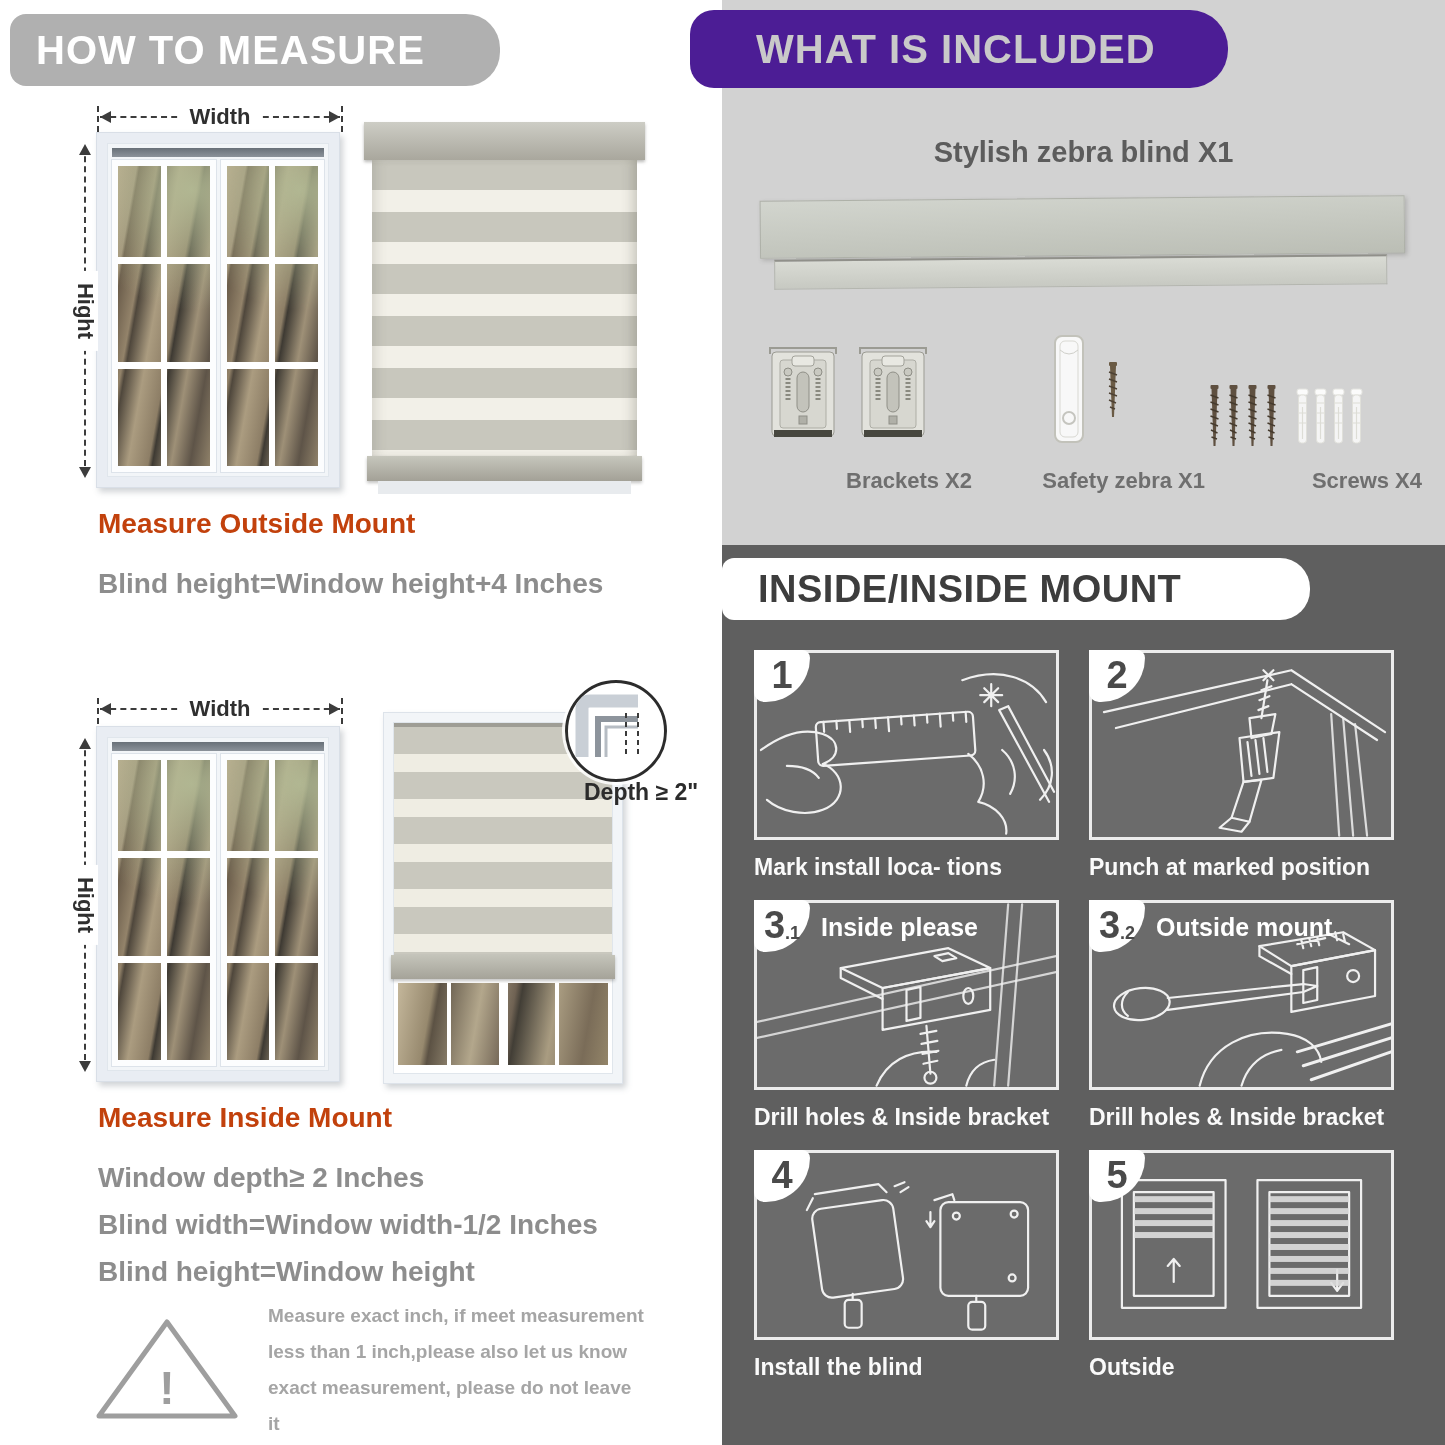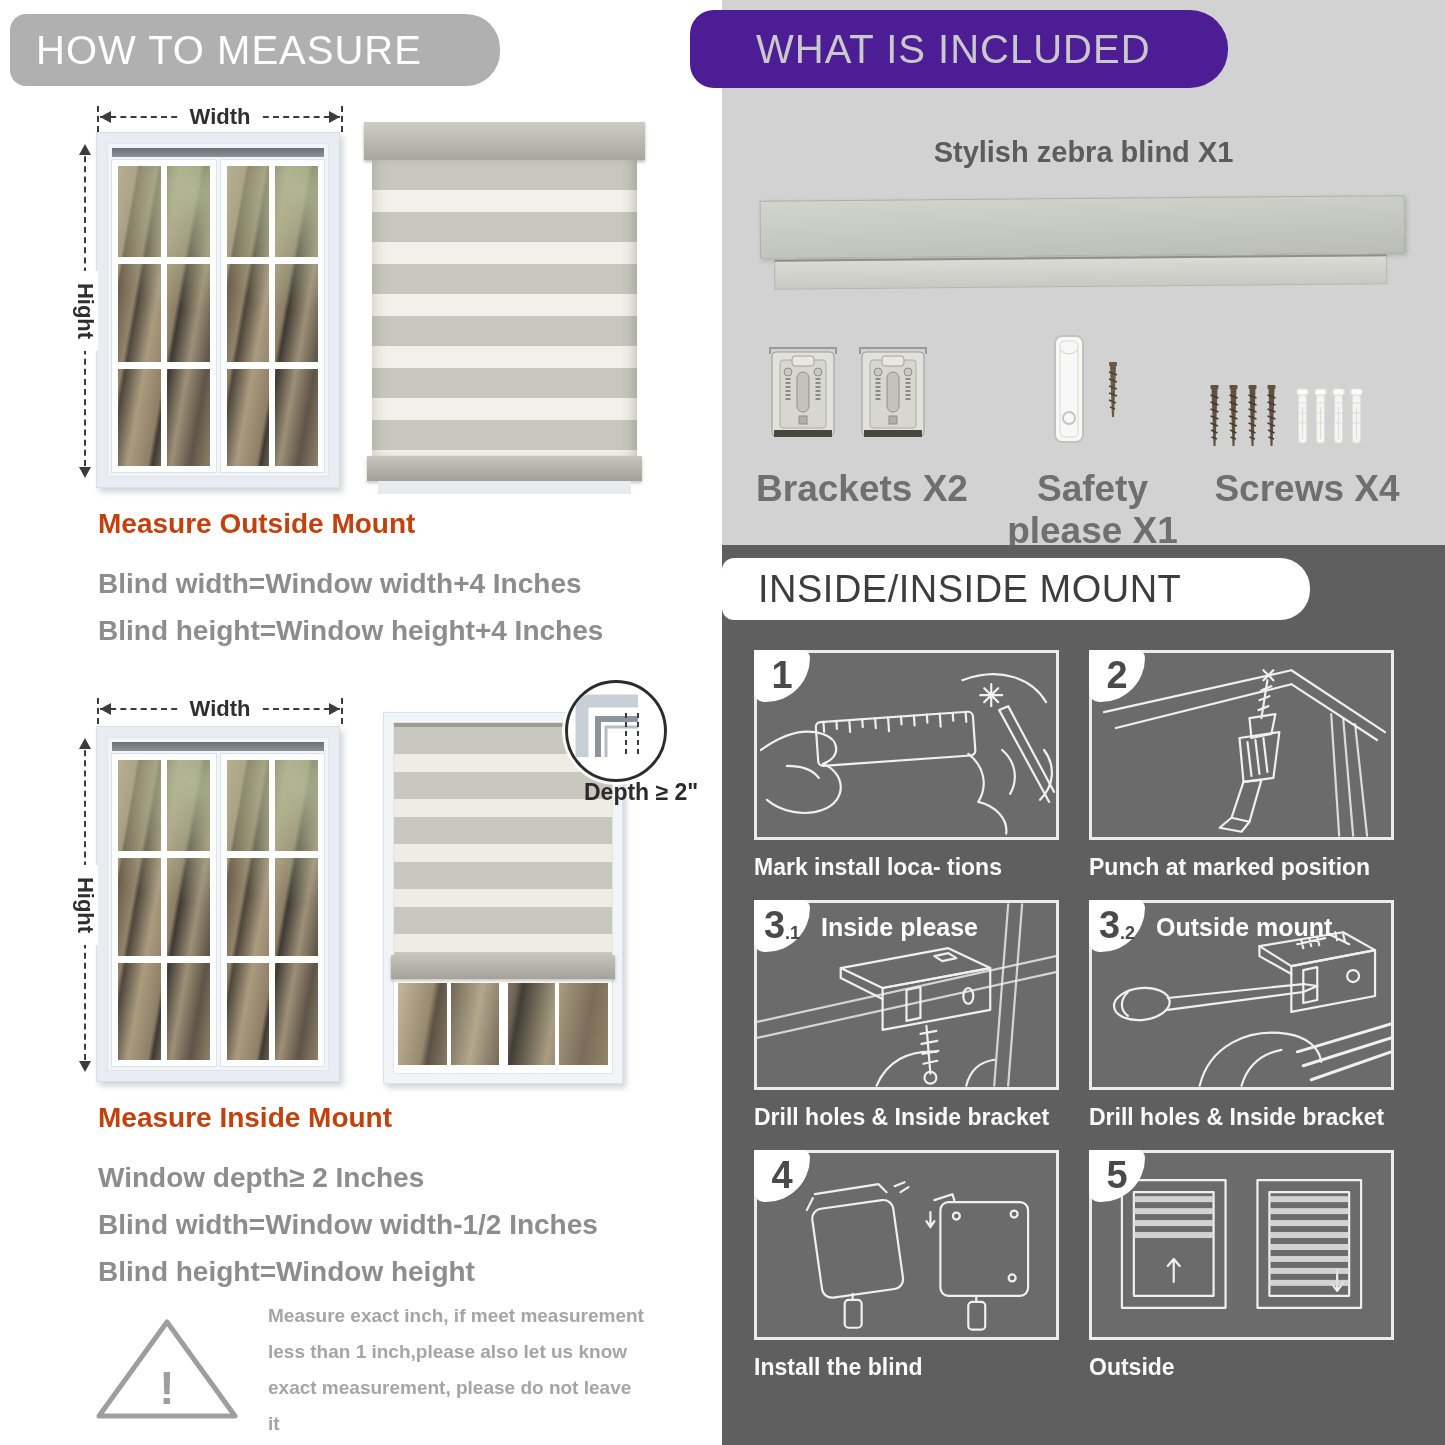--- a/index.html
+++ b/index.html
@@ -1,19 +1,19 @@
 <!DOCTYPE html>
 <html><head>
 <meta charset="utf-8">
 <style>
   html,body{margin:0;padding:0;background:#fff}
   .page{position:relative;width:1445px;height:1445px;overflow:hidden;background:#fff;
         font-family:"Liberation Sans","DejaVu Sans",sans-serif}
 
-  .pill{position:absolute;display:flex;align-items:center;font-weight:normal;box-sizing:border-box}
+  .pill{position:absolute;display:flex;align-items:center;font-weight:bold;box-sizing:border-box}
   #ht-pill{left:10px;top:14px;width:490px;height:72px;background:#b0b0b0;
            border-radius:16px 34px 34px 16px;color:#fff;font-size:40px;padding-left:26px;letter-spacing:1px}
 
   
   .win{position:absolute;background:#e9edf3;border:1px solid #d9dfe7;
        box-shadow:3px 4px 6px rgba(90,100,110,.28);padding:10px;box-sizing:border-box}
   .win-in{height:100%;background:#f2f5f8;border:1px solid #e0e6ec;display:flex;flex-direction:column;box-sizing:border-box}
   .win-rail{height:9px;background:linear-gradient(#687078,#8b929a);margin:4px 4px 3px}
   .doors{flex:1;display:flex;gap:5px;padding:0 4px 4px}
   .door{flex:1;border:6px solid #fcfdfe;box-shadow:0 0 0 1px #dde3ea;position:relative}
@@ -86,21 +86,21 @@
   #headrail{position:absolute;left:38px;top:198px;width:645px;height:96px;transform:rotate(-.5deg)}
   .hr-top{position:absolute;left:0;top:0;width:645px;height:58px;
      background:linear-gradient(178deg,#d2d5ce,#bbbeb5);border:1px solid #aeb1a8;
      box-shadow:2px 2px 4px rgba(100,100,95,.3);box-sizing:border-box}
   .hr-bot{position:absolute;left:14px;top:59px;width:613px;height:30px;
      background:linear-gradient(#d9dbd4,#c7c9c2);border:1px solid #b4b6af;border-top:2px solid #90908a;box-sizing:border-box}
   .g-brackets{position:absolute;left:44px;top:344px;display:flex;gap:16px}
   .g-safety{position:absolute;left:330px;top:334px;display:flex;align-items:center;gap:18px}
   .g-screws{position:absolute;left:486px;top:384px;display:flex;gap:6px;align-items:flex-start}
   .anchors{display:flex;gap:5px;margin-left:12px;margin-top:3px}
-  .item-lbl{position:absolute;top:468px;font-size:37px;font-weight:bold;color:#6f6f6f;text-align:center}
+  .item-lbl{position:absolute;top:468px;font-size:22px;font-weight:bold;color:#6f6f6f;text-align:right}
   #lbl-brackets{left:30px;width:220px}
   #lbl-safety{left:258px;width:225px}
   #lbl-screws{left:470px;width:230px}
 
   #mount{position:absolute;left:0;top:545px;width:100%;height:900px;background:#5f5f5f}
   #io-pill{left:0;top:13px;width:588px;height:62px;background:#fff;
      border-radius:12px 30px 30px 12px;color:#3d3d3d;font-size:38px;padding-left:36px;letter-spacing:.5px}
 
   .stepwrap{position:absolute;width:305px}
   .steppanel{position:relative;width:305px;height:190px;background:#6b6b6b;border:3px solid #ececec;box-sizing:border-box}
@@ -149,21 +149,20 @@
   </div>
   <div id="blind1">
     <div class="rail"></div>
     <div class="body"></div>
     <div class="brail"></div>
     <div class="sill"></div>
   </div>
 
   <div class="sec-h" style="left:98px;top:508px">Measure Outside Mount</div>
   <div class="sec-p" style="left:98px;top:560px">
-    <div>Blind width=Window width+4 Inches</div>
     <div>Blind height=Window height+4 Inches</div>
   </div>
 
   <div class="harrow" style="left:100px;top:708px;width:240px">
     <span class="tick l"></span>
     <span class="tick r"></span>
     <span class="ah l"></span>
     <span class="ah r"></span>
     <span class="lbl">Width</span>
   </div>
@@ -311,21 +310,21 @@
           </svg>
           <svg viewBox="0 0 13 60" width="13" height="60">
             <rect x="1" y="2" width="11" height="6" rx="2" fill="rgba(255,255,255,.9)" stroke="#e3e3de"></rect>
             <rect x="2.5" y="8" width="8" height="48" rx="3" fill="rgba(255,255,255,.78)" stroke="#e0e0da"></rect>
             <path d="M6.5,20 L6.5,52 M3,16 L10,16 M3,26 L10,26 M3,36 L10,36" stroke="#ddddd6" stroke-width="1.2"></path>
           </svg>
         </span>
       </div>
 
       <div class="item-lbl" id="lbl-brackets">Brackets X2</div>
-      <div class="item-lbl" id="lbl-safety">Safety please X1</div>
+      <div class="item-lbl" id="lbl-safety">Safety zebra X1</div>
       <div class="item-lbl" id="lbl-screws">Screws X4</div>
     </div>
 
     <div id="mount">
       <div class="pill" id="io-pill">INSIDE/INSIDE MOUNT</div>
 
       <div class="stepwrap" id="s1">
         <div class="steppanel">
           <span class="badge">
               <span class="n">1</span>

